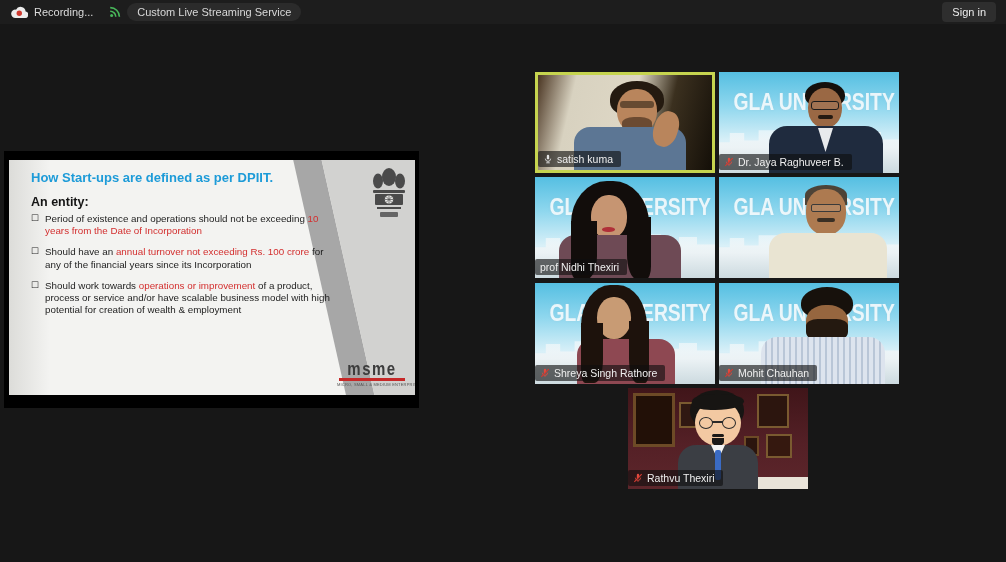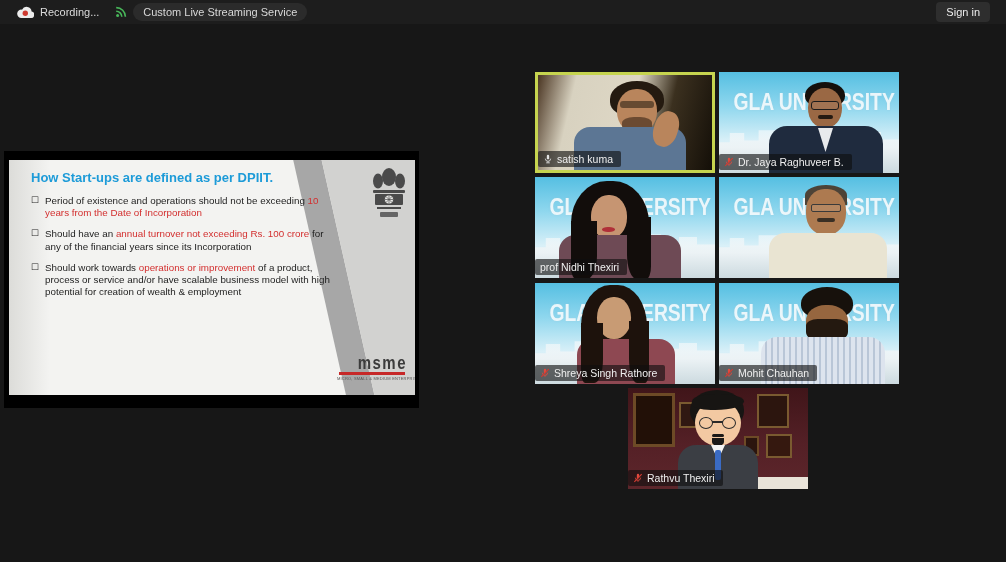--- a/index.html
+++ b/index.html
@@ -1,41 +1,41 @@
 <!DOCTYPE html>
 <html><head>
 <meta charset="utf-8">
 <style>
   html,body{margin:0;padding:0;background:#111;}
   .app{position:relative;width:1006px;height:562px;background:#171717;overflow:hidden;
        font-family:"Liberation Sans",sans-serif;color:#e8e8e8;}
   
   .topbar{position:absolute;left:0;top:0;width:1006px;height:24px;background:#1d1d1d;
-          display:flex;align-items:center;padding:0 16px;box-sizing:border-box;}
+          display:flex;align-items:center;padding:0 10px;box-sizing:border-box;}
   .rec-group{display:flex;align-items:center;gap:6px;}
   .rec-label{font-size:11px;color:#dcdcdc;}
   .stream-icon{margin-left:16px;margin-right:6px;display:flex;align-items:center;}
   .stream-chip{background:#2b2b2b;border-radius:9px;padding:3px 10px;font-size:11px;color:#d8d8d8;}
   .tb-spacer{flex:1;}
   .signin-btn{background:#2e2e2e;border:none;border-radius:4px;color:#ededed;font-size:11px;
               padding:4px 10px;font-family:"Liberation Sans",sans-serif;cursor:pointer;}
   
   .share-screen{position:absolute;left:4px;top:151px;width:415px;height:257px;background:#000;}
   .slide{position:absolute;left:5px;top:9px;width:406px;height:235px;background:#f3f3f1;overflow:hidden;}
   .slide::before{content:"";position:absolute;inset:0;background:linear-gradient(90deg,#dcdcd9,rgba(255,255,255,0) 10%);}
   .band-mid{position:absolute;inset:0;background:#a7a7a7;clip-path:polygon(70% 0,77% 0,90% 100%,83% 100%);}
   .band-light{position:absolute;inset:0;background:#d2d2d0;clip-path:polygon(77% 0,100% 0,100% 100%,90% 100%);}
   .slide-content{position:absolute;left:22px;top:10px;width:310px;}
   .slide-title{font-size:13px;font-weight:bold;color:#1d9bd8;margin:0 0 10px 0;}
   .slide-heading{font-size:12.5px;font-weight:bold;color:#141414;margin:0 0 4px 0;}
   .bullet{display:flex;gap:6px;font-size:9.8px;line-height:1.25;color:#1d1d1d;margin-bottom:9px;width:302px;}
   .bullet .box{font-size:9px;line-height:1.3;color:#1d1d1d;}
   .hl{color:#d32f2f;}
   .emblem{position:absolute;right:6px;top:6px;}
-  .msme{position:absolute;right:8px;bottom:14px;width:70px;text-align:right;}
+  .msme{position:absolute;right:8px;bottom:8px;width:70px;text-align:center;}
   .msme-word{font-size:15px;font-weight:800;letter-spacing:1.5px;color:#3c3c3c;transform:scaleY(1.2);line-height:1;}
   .msme-bar{height:3px;background:#c62828;margin:2px 2px 1px 2px;}
   .msme-caption{font-size:4px;color:#555;letter-spacing:.2px;white-space:nowrap;}
   
   .tile{position:absolute;width:180px;height:101px;background:#000;overflow:hidden;box-sizing:border-box;}
   .tile.active{border:3px solid #c6d44f;}
   .vid{position:absolute;inset:0;overflow:hidden;}
   .px{position:absolute;}
   .name-tag{position:absolute;left:0;bottom:3px;display:flex;align-items:center;gap:4px;
             background:rgba(15,15,15,.62);padding:2px 8px 2px 5px;border-radius:2px;
@@ -96,20 +96,21 @@
             <rect x="11" y="46" width="18" height="5" rx="1" opacity=".8"></rect>
           </g>
           <circle cx="20" cy="33.5" r="4.6" fill="#e9e9e7"></circle>
           <circle cx="20" cy="33.5" r="4.6" fill="none" stroke="#4a4a4a" stroke-width="1"></circle>
           <path d="M20 29.5 v8 M16 33.5 h8 M17.2 30.7 l5.6 5.6 M22.8 30.7 l-5.6 5.6" stroke="#4a4a4a" stroke-width=".7"></path>
         </svg>
       </div>
 
       <div class="slide-content">
         <div class="slide-title">How Start-ups are defined as per DPIIT.</div>
+        <div class="slide-heading">An entity:</div>
 
         <div class="bullet">
           <span class="box">☐</span>
           <span><span>Period of existence and operations should not be exceeding </span><span class="hl">10 years from the Date of Incorporation</span></span>
         </div>
 
         <div class="bullet">
           <span class="box">☐</span>
           <span><span>Should have an </span><span class="hl">annual turnover not exceeding Rs. 100 crore</span><span> for any of the financial years since its Incorporation</span></span>
         </div>

